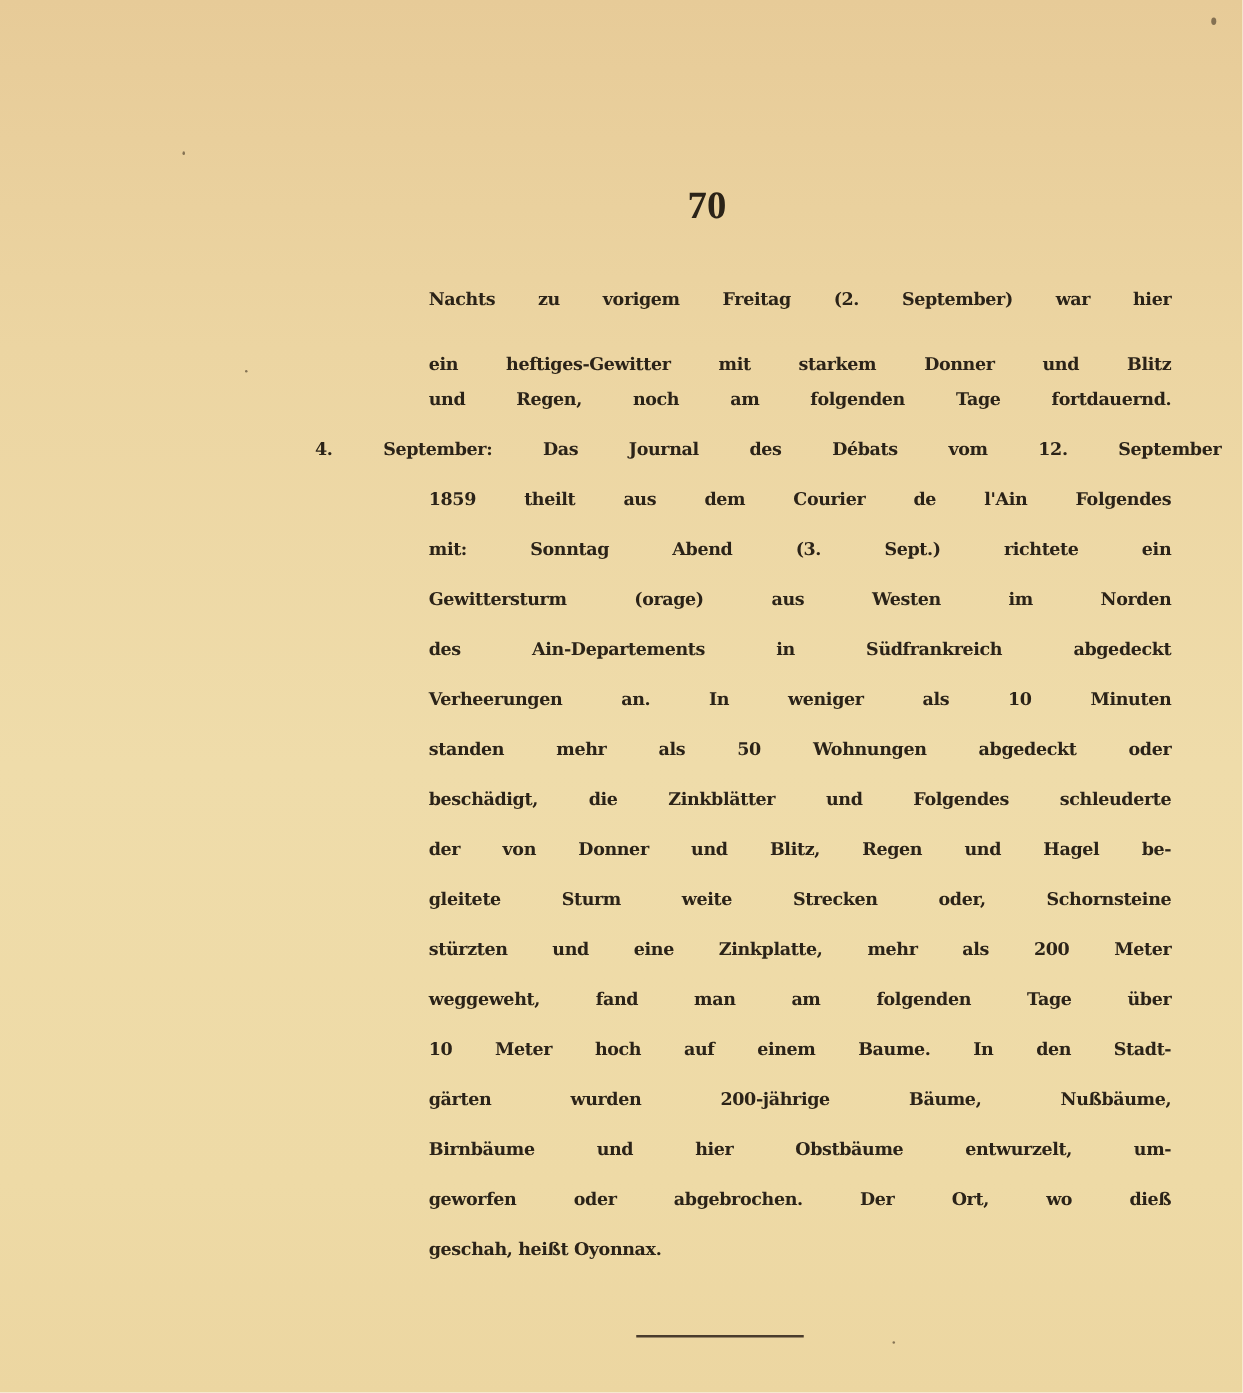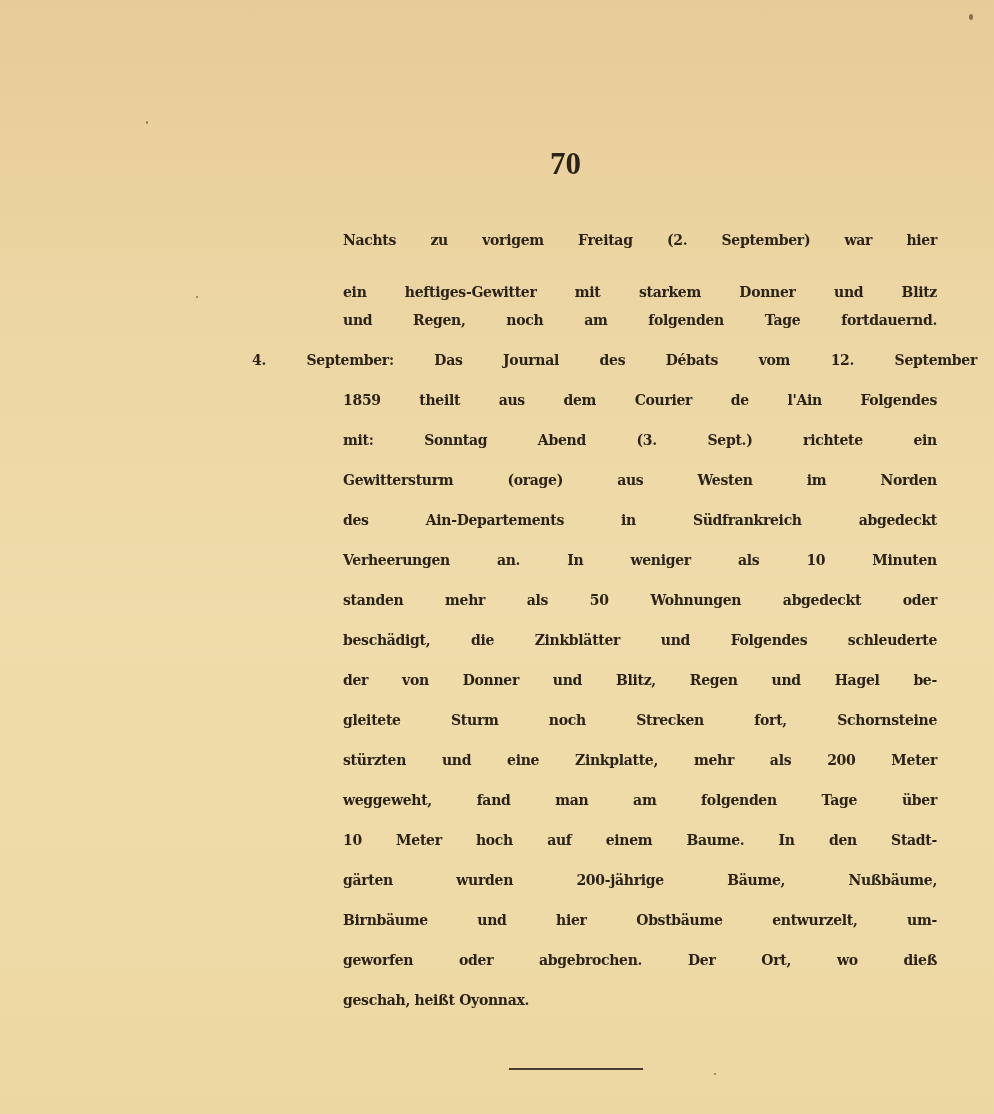--- a/index.html
+++ b/index.html
@@ -42,21 +42,21 @@
   <div class="line" style="top:300px">und Regen, noch am folgenden Tage fortdauernd.</div>
   <div class="line hang" style="top:340px">4. September: Das Journal des Débats vom 12. September</div>
   <div class="line" style="top:380px">1859 theilt aus dem Courier de l'Ain Folgendes</div>
   <div class="line" style="top:420px">mit: Sonntag Abend (3. Sept.) richtete ein</div>
   <div class="line" style="top:460px">Gewittersturm (orage) aus Westen im Norden</div>
   <div class="line" style="top:500px">des Ain-Departements in Südfrankreich abgedeckt</div>
   <div class="line" style="top:540px">Verheerungen an. In weniger als 10 Minuten</div>
   <div class="line" style="top:580px">standen mehr als 50 Wohnungen abgedeckt oder</div>
   <div class="line" style="top:620px">beschädigt, die Zinkblätter und Folgendes schleuderte</div>
   <div class="line" style="top:660px">der von Donner und Blitz, Regen und Hagel be-</div>
-  <div class="line" style="top:700px">gleitete Sturm noch Strecken fort, Schornsteine</div>
+  <div class="line" style="top:700px">gleitete Sturm weite Strecken oder, Schornsteine</div>
   <div class="line" style="top:740px">stürzten und eine Zinkplatte, mehr als 200 Meter</div>
   <div class="line" style="top:780px">weggeweht, fand man am folgenden Tage über</div>
   <div class="line" style="top:820px">10 Meter hoch auf einem Baume. In den Stadt-</div>
   <div class="line" style="top:860px">gärten wurden 200-jährige Bäume, Nußbäume,</div>
   <div class="line" style="top:900px">Birnbäume und hier Obstbäume entwurzelt, um-</div>
   <div class="line" style="top:940px">geworfen oder abgebrochen. Der Ort, wo dieß</div>
   <div class="line last" style="top:980px">geschah, heißt Oyonnax.</div>
 </div>
 
 <div class="rule"></div>

